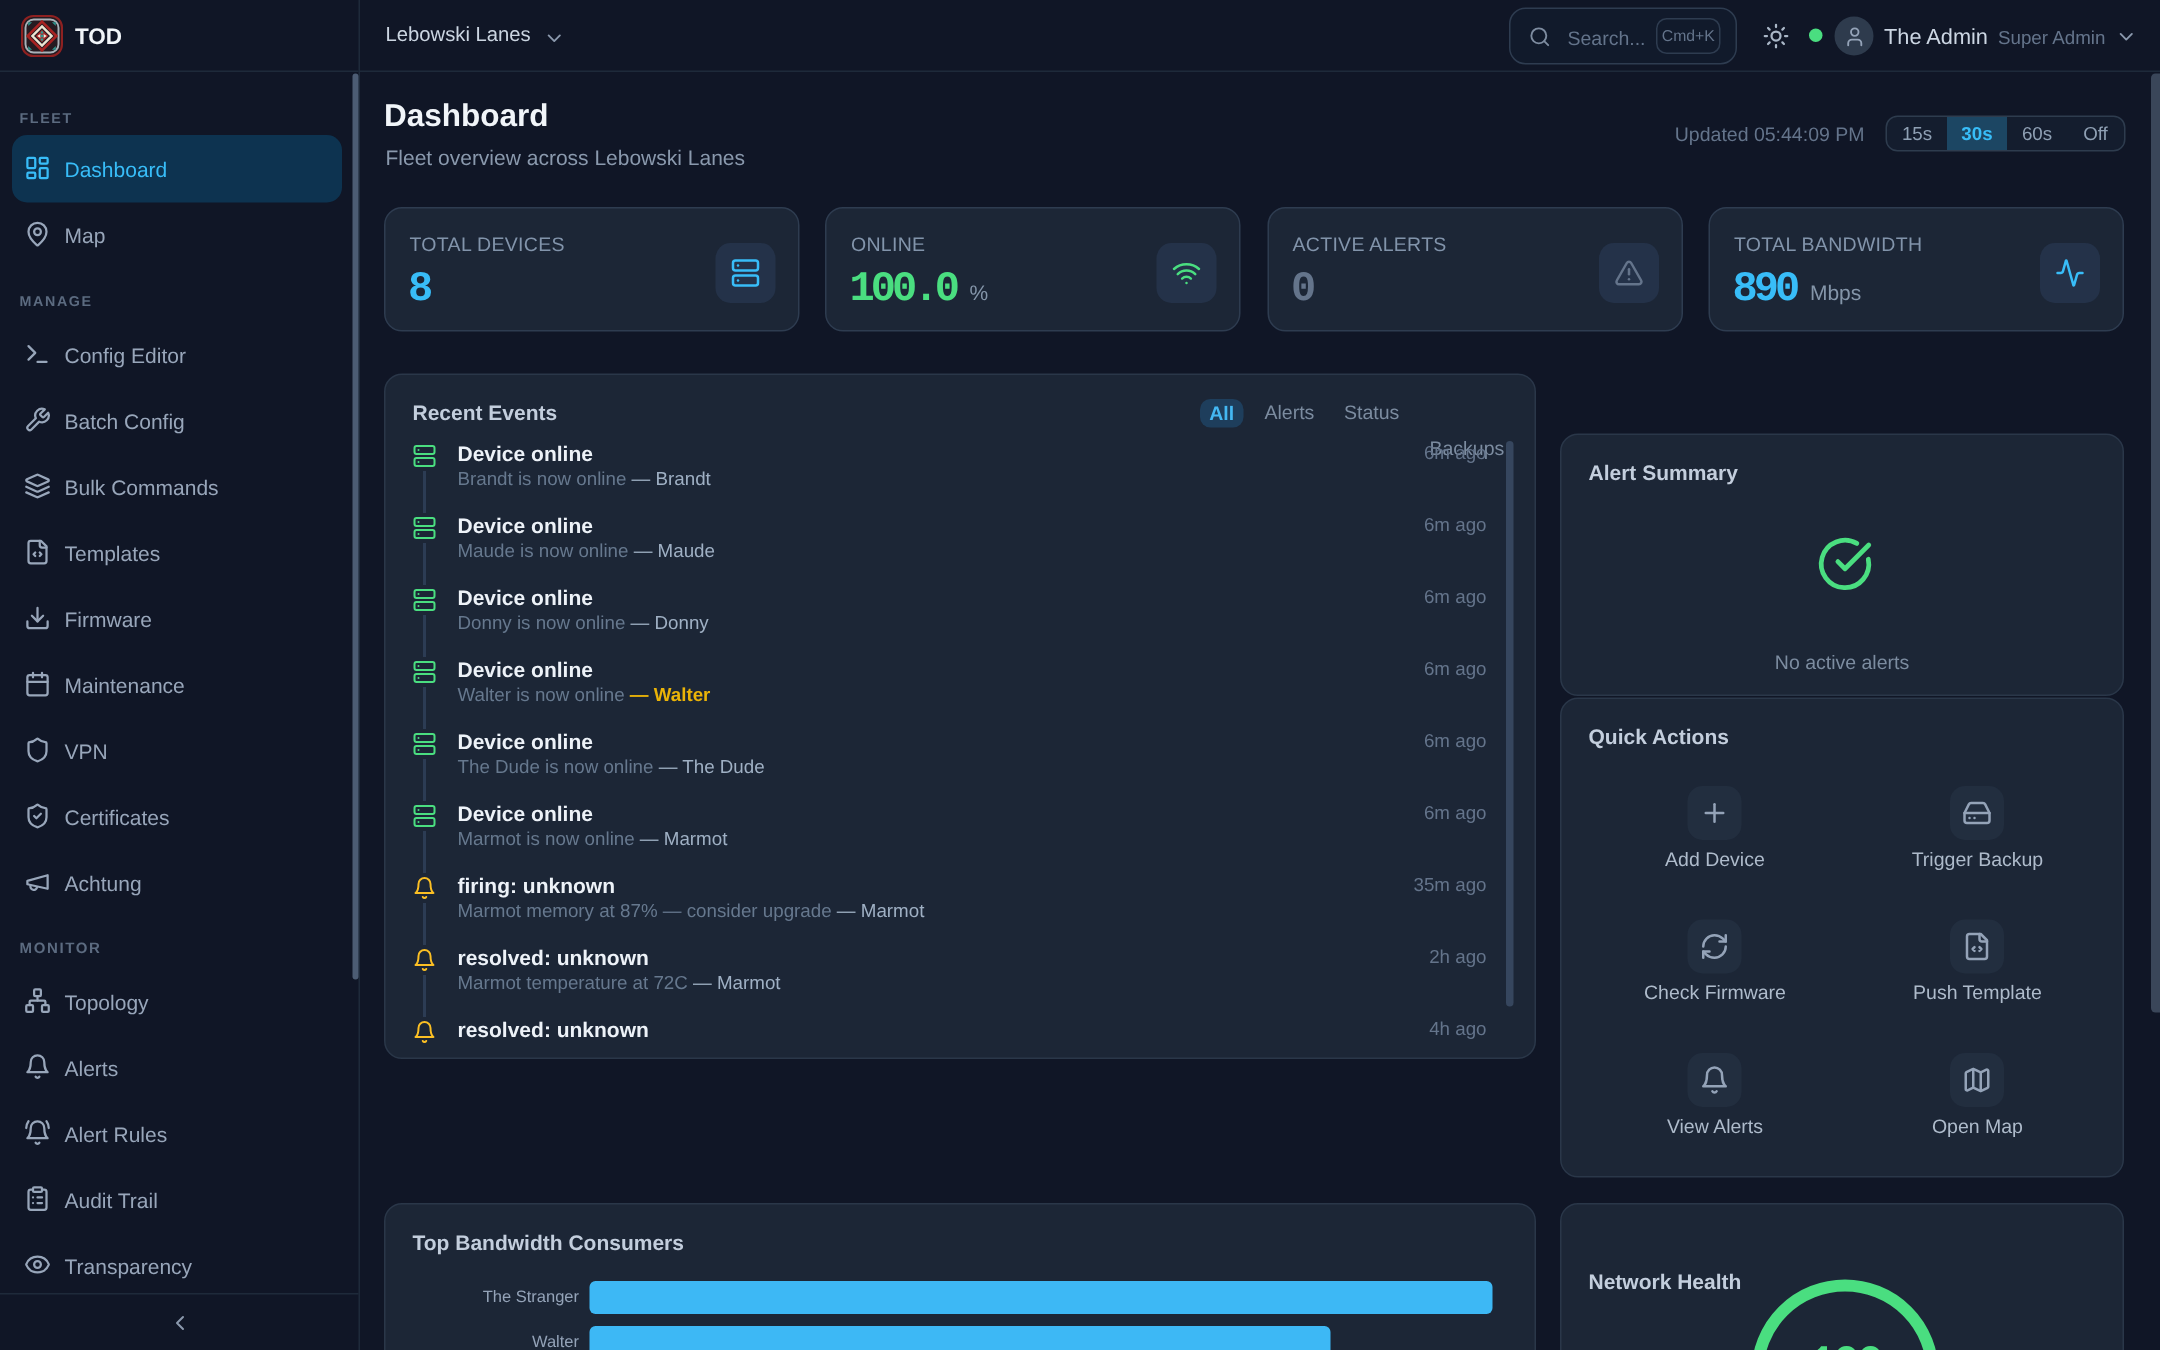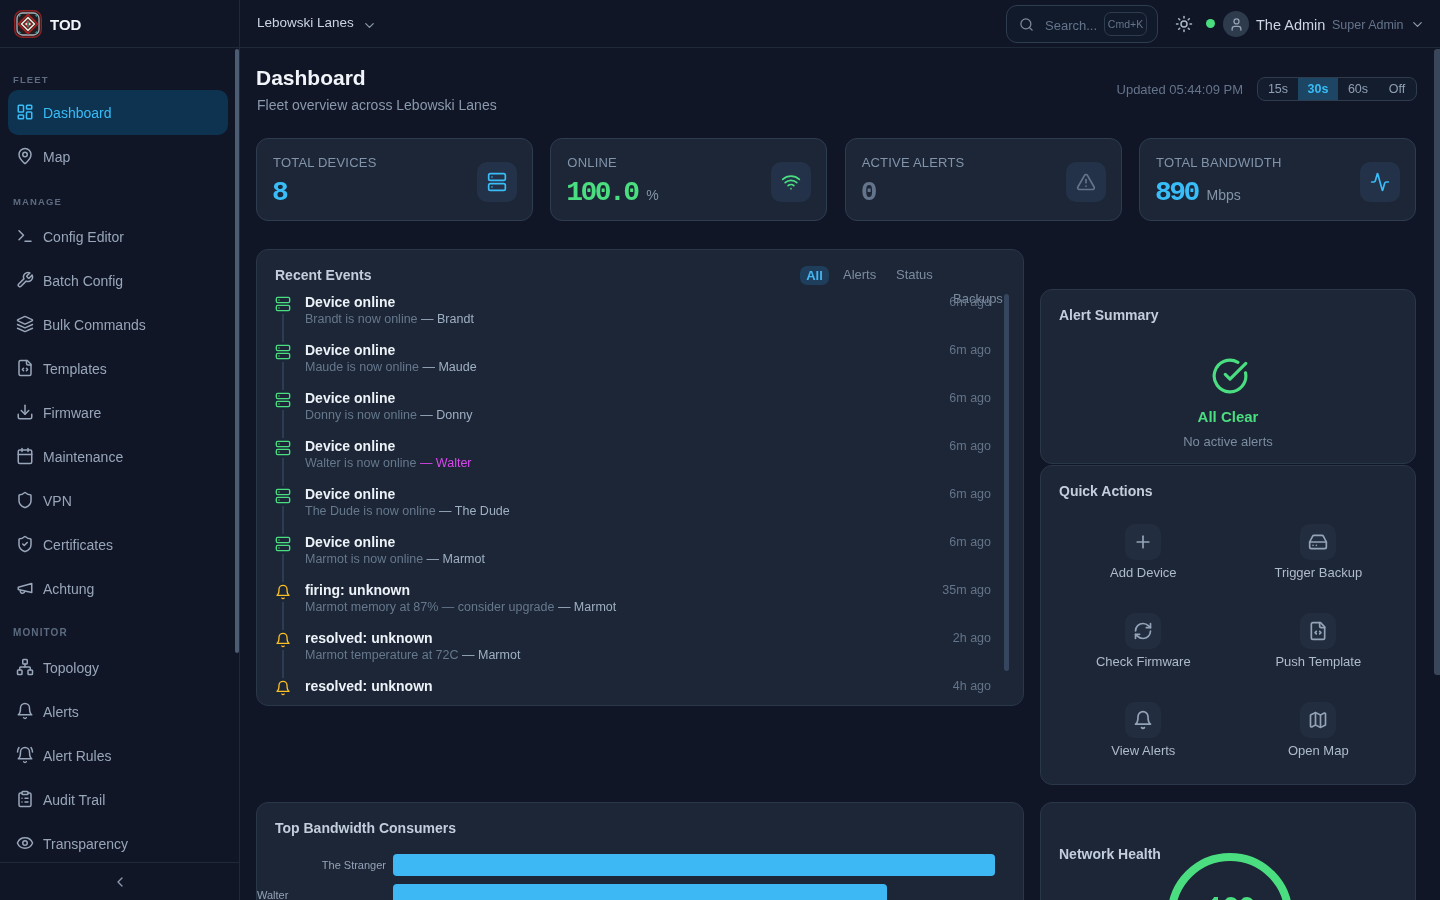--- a/index.html
+++ b/index.html
@@ -320,21 +320,21 @@
     <div class="abs" style="left:574px;top:141px;width:160px;text-align:right;font-size:12.5px;color:#64748b;">6m ago</div>
     <div class="abs" style="left:16px;top:188px;width:20px;height:20px;background:#1c2636;">
       <svg width="16" height="16" viewBox="0 0 24 24" fill="none" stroke="#4ade80" stroke-width="2" stroke-linecap="round" stroke-linejoin="round" style="position:absolute;left:2px;top:2px;">
         <rect width="20" height="8" x="2" y="2" rx="2" ry="2"></rect>
         <rect width="20" height="8" x="2" y="14" rx="2" ry="2"></rect>
         <line x1="6" x2="6.01" y1="6" y2="6"></line>
         <line x1="6" x2="6.01" y1="18" y2="18"></line>
       </svg>
     </div>
     <div class="abs" style="left:48px;top:188px;font-size:14px;font-weight:600;color:#edf2f8;">Device online</div>
-    <div class="abs" style="left:48px;top:206px;font-size:12.5px;color:#66788e;">Walter is now online <span style="color:#d946ef;">— Walter</span></div>
+    <div class="abs" style="left:48px;top:206px;font-size:12.5px;color:#66788e;">Walter is now online <span style="color:#eab308;font-weight:bold;">— Walter</span></div>
     <div class="abs" style="left:574px;top:189px;width:160px;text-align:right;font-size:12.5px;color:#64748b;">6m ago</div>
     <div class="abs" style="left:16px;top:236px;width:20px;height:20px;background:#1c2636;">
       <svg width="16" height="16" viewBox="0 0 24 24" fill="none" stroke="#4ade80" stroke-width="2" stroke-linecap="round" stroke-linejoin="round" style="position:absolute;left:2px;top:2px;">
         <rect width="20" height="8" x="2" y="2" rx="2" ry="2"></rect>
         <rect width="20" height="8" x="2" y="14" rx="2" ry="2"></rect>
         <line x1="6" x2="6.01" y1="6" y2="6"></line>
         <line x1="6" x2="6.01" y1="18" y2="18"></line>
       </svg>
     </div>
     <div class="abs" style="left:48px;top:236px;font-size:14px;font-weight:600;color:#edf2f8;">Device online</div>
@@ -379,21 +379,20 @@
     <div class="abs" style="left:574px;top:429px;width:160px;text-align:right;font-size:12.5px;color:#64748b;">4h ago</div>
     <div class="abs" style="left:747px;top:44px;width:5px;height:377px;background:#36465e;border-radius:3px;"></div>
   </div>
 
 <div class="panel" style="left:1040px;top:249px;width:376px;height:175px;margin-top:40px;">
   <div class="abs" style="left:18px;top:16.5px;font-size:14px;font-weight:600;color:#c3cedd;">Alert Summary</div>
   <svg width="38" height="38" viewBox="0 0 24 24" fill="none" stroke="#4ade80" stroke-width="2" stroke-linecap="round" stroke-linejoin="round" style="position:absolute;left:170px;top:67px;">
       <path d="M21.801 10A10 10 0 1 1 17 3.335"></path>
       <path d="m9 11 3 3L22 4"></path>
     </svg>
-  <div class="abs" style="left:0;top:118px;width:374px;text-align:center;font-size:15px;font-weight:600;color:#4ade80;">All Clear</div>
   <div class="abs" style="left:0;top:144px;width:374px;text-align:center;font-size:13px;color:#7c8ca0;">No active alerts</div>
 </div>
 
 <div class="panel" id="quick" style="left:1040px;top:465px;width:376px;height:320px;">
     <div class="abs" style="left:18px;top:16.5px;font-size:14px;font-weight:600;color:#c3cedd;">Quick Actions</div>
     <div class="abs" style="left:84.3px;top:58px;width:36px;height:36px;background:#222e3f;border-radius:10px;">
       <svg width="20" height="20" viewBox="0 0 24 24" fill="none" stroke="#94a3b8" stroke-width="2" stroke-linecap="round" stroke-linejoin="round" style="position:absolute;left:8px;top:8px;">
         <path d="M5 12h14"></path>
         <path d="M12 5v14"></path>
       </svg>
@@ -440,21 +439,21 @@
         <path d="M9 3.236v15"></path>
       </svg>
     </div>
     <div class="abs" style="left:197.3px;top:277px;width:160px;text-align:center;font-size:13px;color:#aebbcb;">Open Map</div>
   </div>
 
 <div class="panel" id="bandwidth" style="left:256px;top:802px;width:768px;height:240px;">
     <div class="abs" style="left:18px;top:16.5px;font-size:14px;font-weight:600;color:#c3cedd;">Top Bandwidth Consumers</div>
     <div class="abs" style="left:0px;top:56px;width:129px;text-align:right;font-size:11px;color:#94a3b8;">The Stranger</div>
     <div class="abs" style="left:136px;top:51px;width:602px;height:22px;background:#3db8f5;border-radius:4px;"></div>
-    <div class="abs" style="left:0px;top:86px;width:129px;font-size:11px;color:#94a3b8;">Walter</div>
+    <div class="abs" style="left:0px;top:86px;width:129px;text-align:right;font-size:11px;color:#94a3b8;">Walter</div>
     <div class="abs" style="left:136px;top:81px;width:494px;height:22px;background:#3db8f5;border-radius:4px;"></div>
   </div>
 
 <div class="panel" style="left:1040px;top:802px;width:376px;height:240px;">
   <div class="abs" style="left:18px;top:16.5px;font-size:14px;font-weight:600;color:#c3cedd;margin-top:26px;">Network Health</div>
   <svg width="374" height="220" viewBox="0 0 374 220" style="position:absolute;left:0;top:0;">
     <circle cx="189" cy="112.5" r="58.5" fill="none" stroke="#4ade80" stroke-width="8"></circle>
     <text x="189" y="114" text-anchor="middle" font-family="Liberation Mono, monospace" font-weight="bold" font-size="30" letter-spacing="-2" fill="#4ade80">100</text>
   </svg>
 </div>

